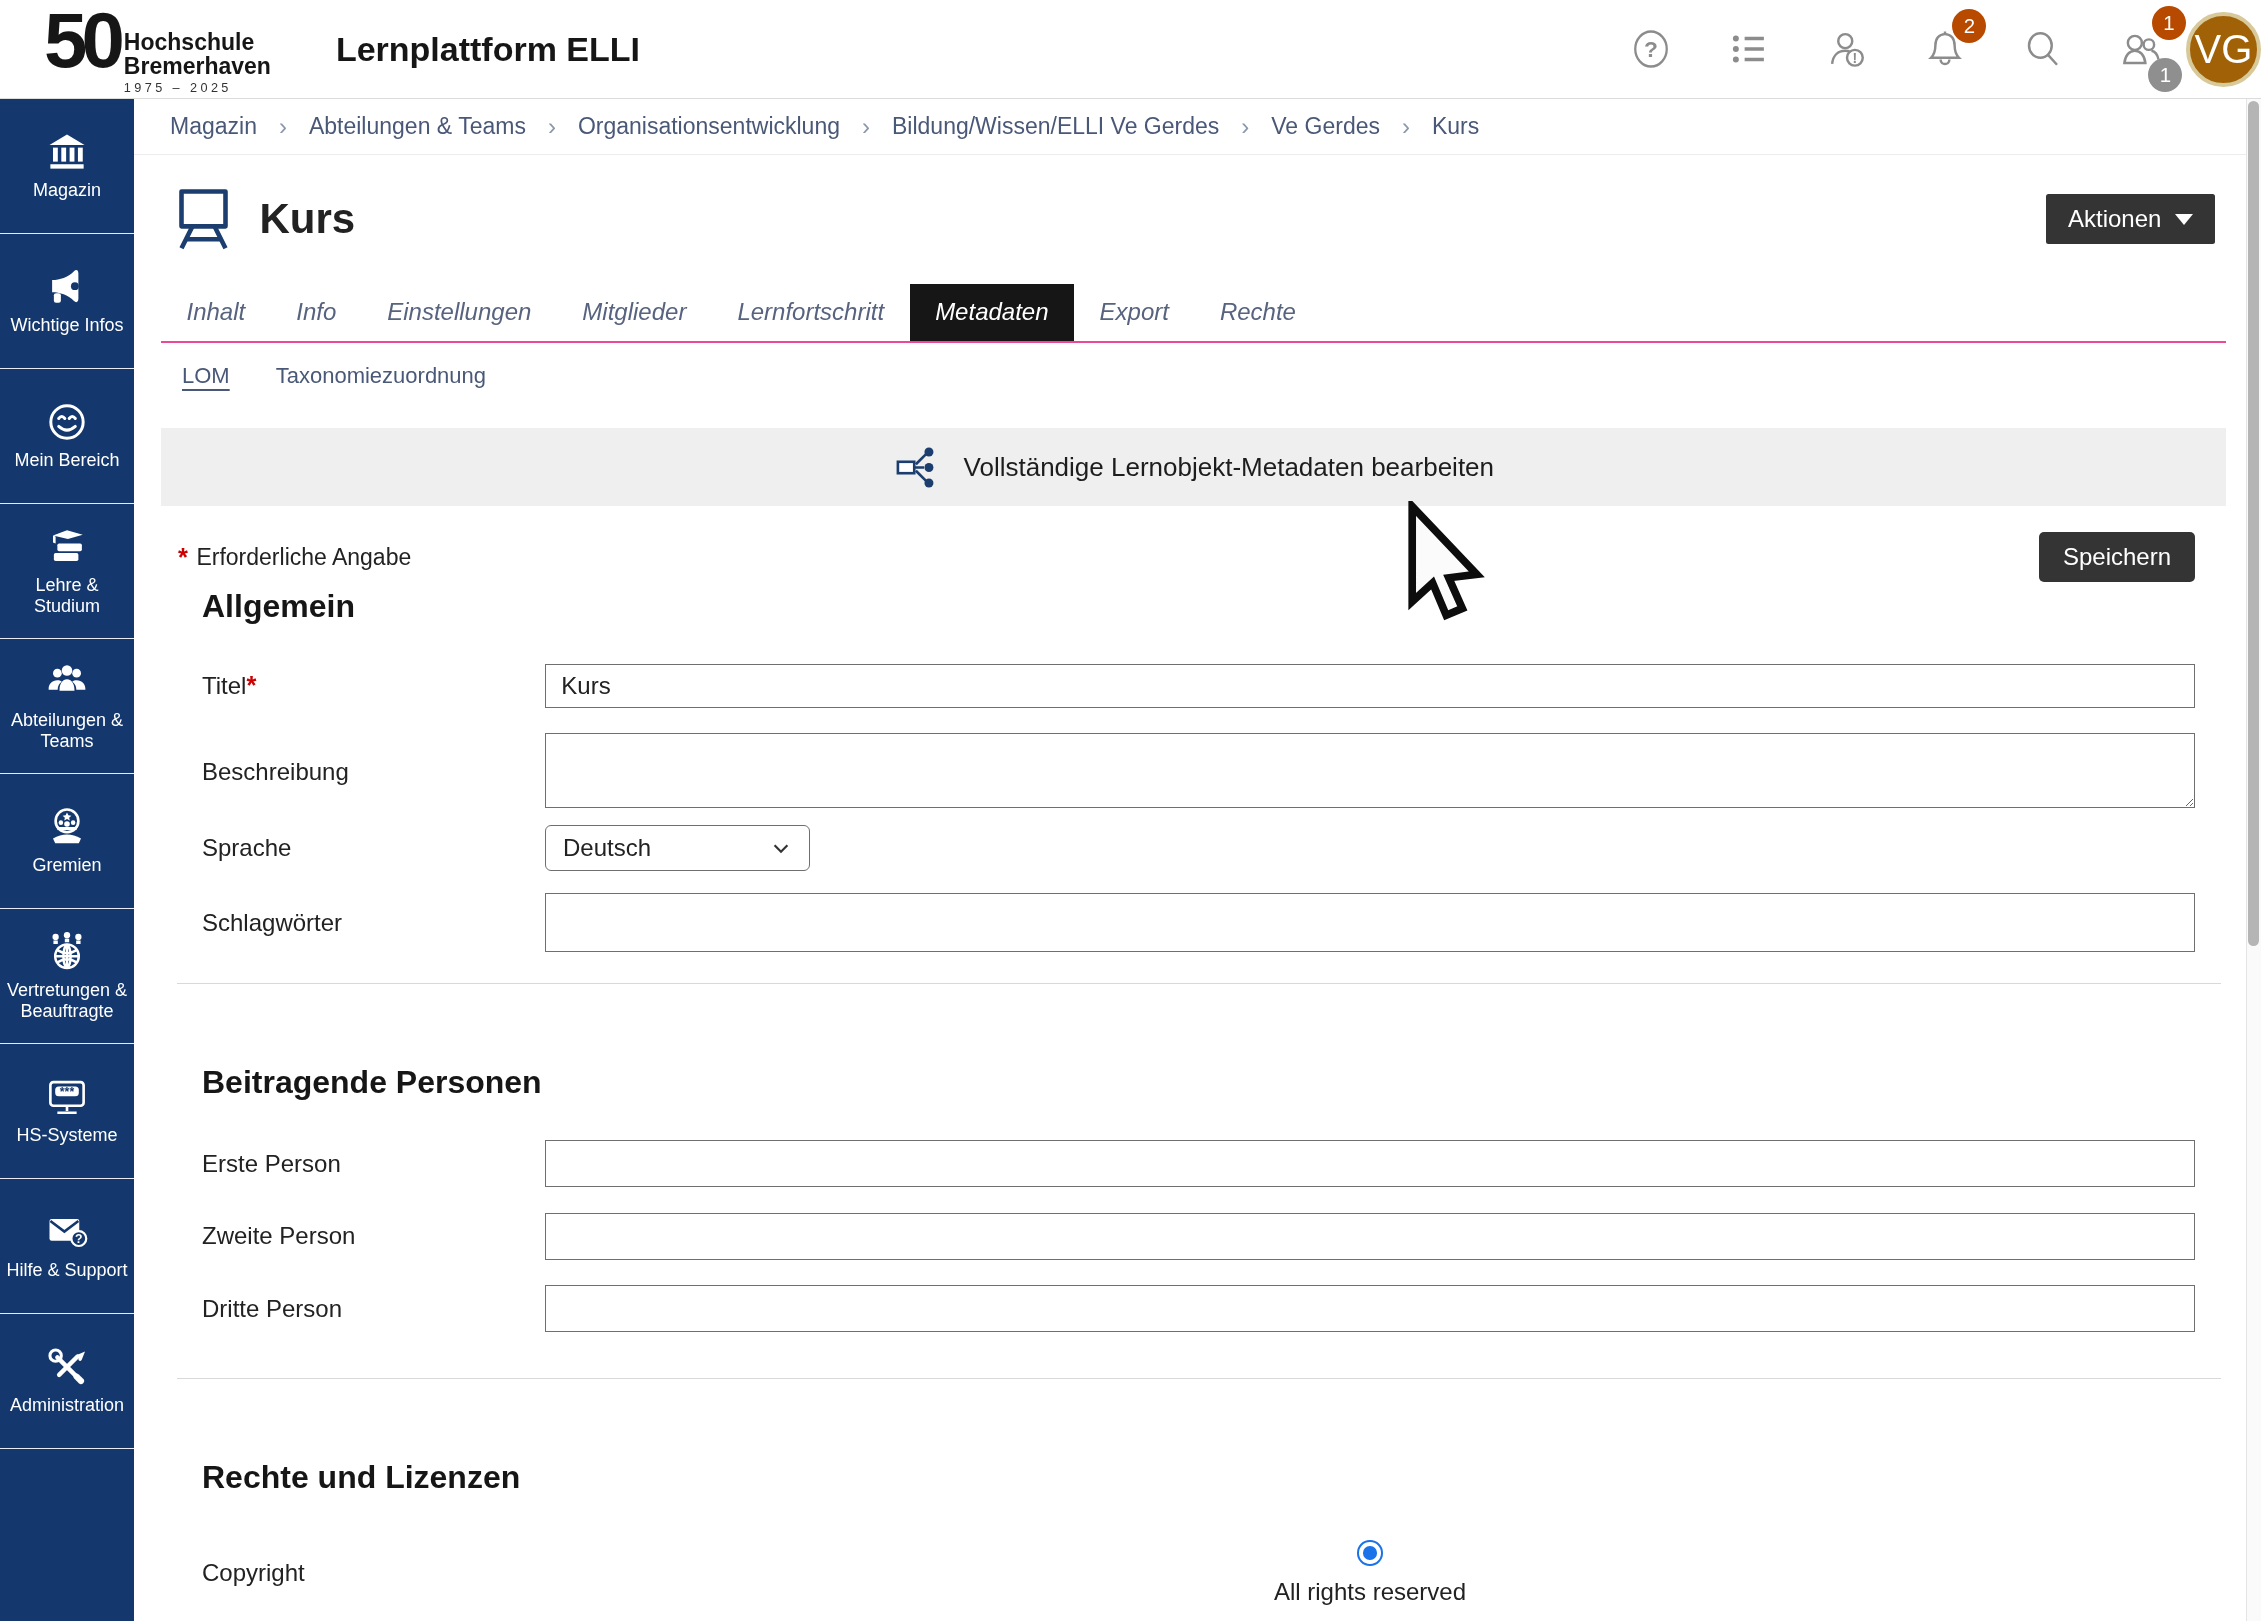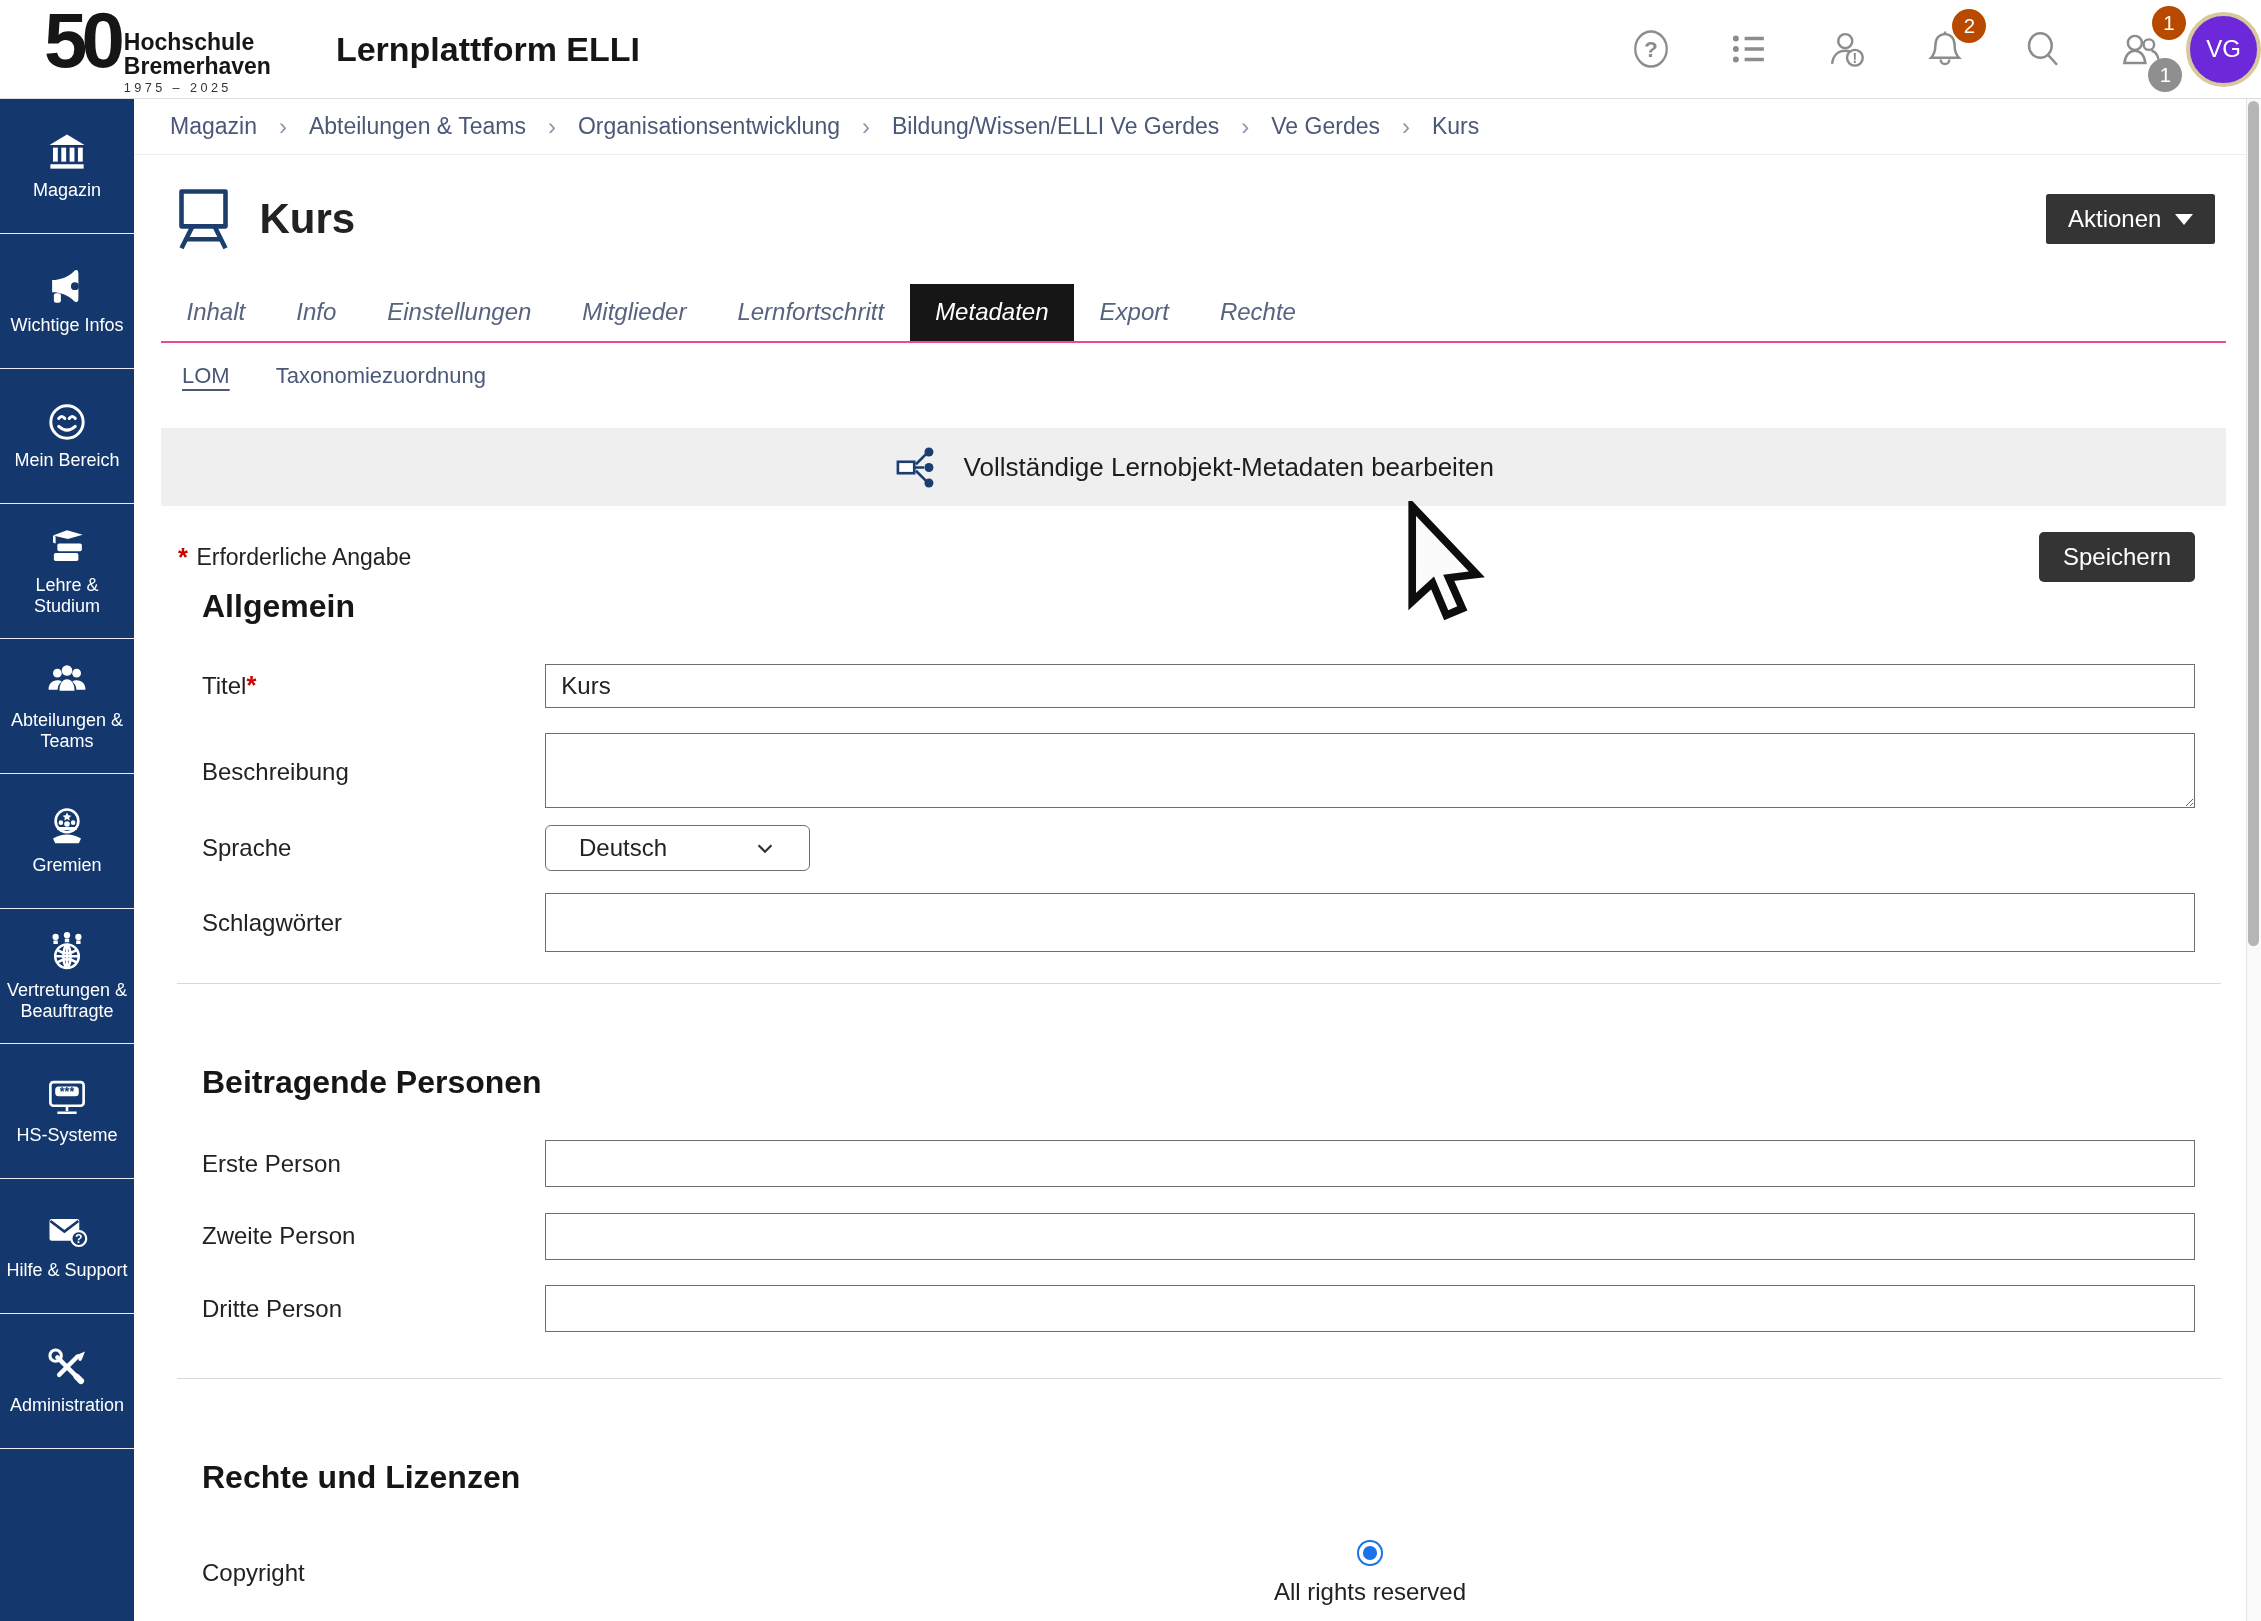--- a/index.html
+++ b/index.html
@@ -18,22 +18,22 @@
   .topbar-icons { margin-left:auto; display:flex; align-items:center; gap:56px; margin-right:24px; color:#8c8c8c; }
   .tb-icon { position:relative; width:42px; height:42px; cursor:pointer; }
   .tb-icon svg { width:42px; height:42px; display:block; }
   .badge { position:absolute; min-width:34px; height:34px; border-radius:17px; color:#fff;
     font-size:20.4px; display:flex; align-items:center; justify-content:center; padding:0 8.5px; }
   .badge.orange { background:#b84a00; }
   .badge.gray { background:#8f8f8f; }
   .badge.b-bell { top:-18.7px; right:-20.4px; }
   .badge.b-top { top:-22px; right:-24px; }
   .badge.b-bottom { bottom:-22px; right:-20.4px; }
-  .avatar { width:75px; height:75px; border-radius:50%; background:#6d28d9; border:4.2px solid #d8c99a;
-    color:#fff; display:flex; align-items:center; justify-content:center; font-size:24px; cursor:pointer; }
+  .avatar { width:75px; height:75px; border-radius:50%; background:#a16207; border:4.2px solid #d8c99a;
+    color:#fff; display:flex; align-items:center; justify-content:center; font-size:40px; cursor:pointer; }
 
   
   .sidebar { position:absolute; left:0; top:99px; width:134px; height:1522px; background:#14386d; z-index:9; }
   .side-item { height:135px; display:flex; flex-direction:column; align-items:center; justify-content:center;
     color:#fff; border-bottom:1.7px solid rgba(255,255,255,0.9); padding:6.8px 2.5px; text-align:center; cursor:pointer; }
   .side-item svg { width:42px; height:42px; flex:none; }
   .side-label { font-size:18px; margin-top:7.6px; line-height:1.18; }
 
   
   .main { position:absolute; left:134px; top:99px; width:2112px; height:1522px; background:#fff; overflow:hidden; }
@@ -75,21 +75,21 @@
   .form-row { display:flex; align-items:center; margin-top:25.5px; }
   .form-label { width:343px; flex:none; font-size:24px; color:#222; }
   .form-control { flex:1; }
   .txt { width:100%; height:44px; border:1.7px solid #6f6f6f; background:#fff; font-size:24px;
     padding:0 15.3px; font-family:inherit; color:#222; }
   .txt.tall { height:47px; }
   .txt-area { width:100%; height:75px; border:1.7px solid #6f6f6f; background:#fff; font-size:24px;
     padding:6.8px 15.3px; font-family:inherit; resize:vertical; }
   .txt-kw { height:59px; }
   .select { width:265px; height:46px; border:1.7px solid #6f6f6f; border-radius:6px; display:flex;
-    align-items:center; justify-content:space-between; padding:0 33px; font-size:24px; cursor:pointer; background:#fff; }
+    align-items:center; justify-content:space-between; padding:0 17px; font-size:24px; cursor:pointer; background:#fff; }
   .select svg { width:22px; height:22px; }
   .divider { border:none; border-top:1.7px solid #d9d9d9; margin:31px -25.5px 0 -25.5px; }
   .radio-wrap { display:flex; align-items:center; gap:12px;flex-direction:column; }
   .radio-outer { width:25.5px; height:25.5px; border-radius:50%; border:2.5px solid #1a73e8; background:#fff;
     display:flex; align-items:center; justify-content:center; cursor:pointer; flex:none; }
   .radio-dot { width:13.6px; height:13.6px; border-radius:50%; background:#1a73e8; }
   .radio-label { font-size:24px; color:#222; }
 
   
   .scroll-track { position:absolute; right:0; top:99px; width:15.3px; height:1522px; background:#fafafa;

